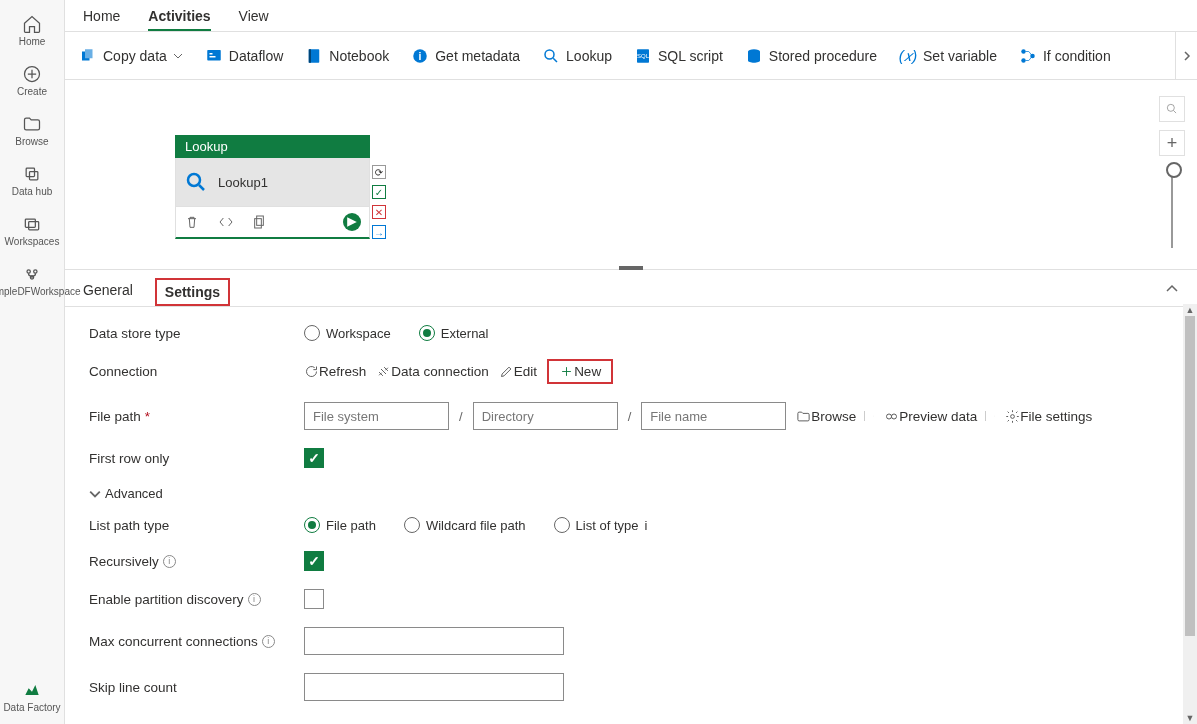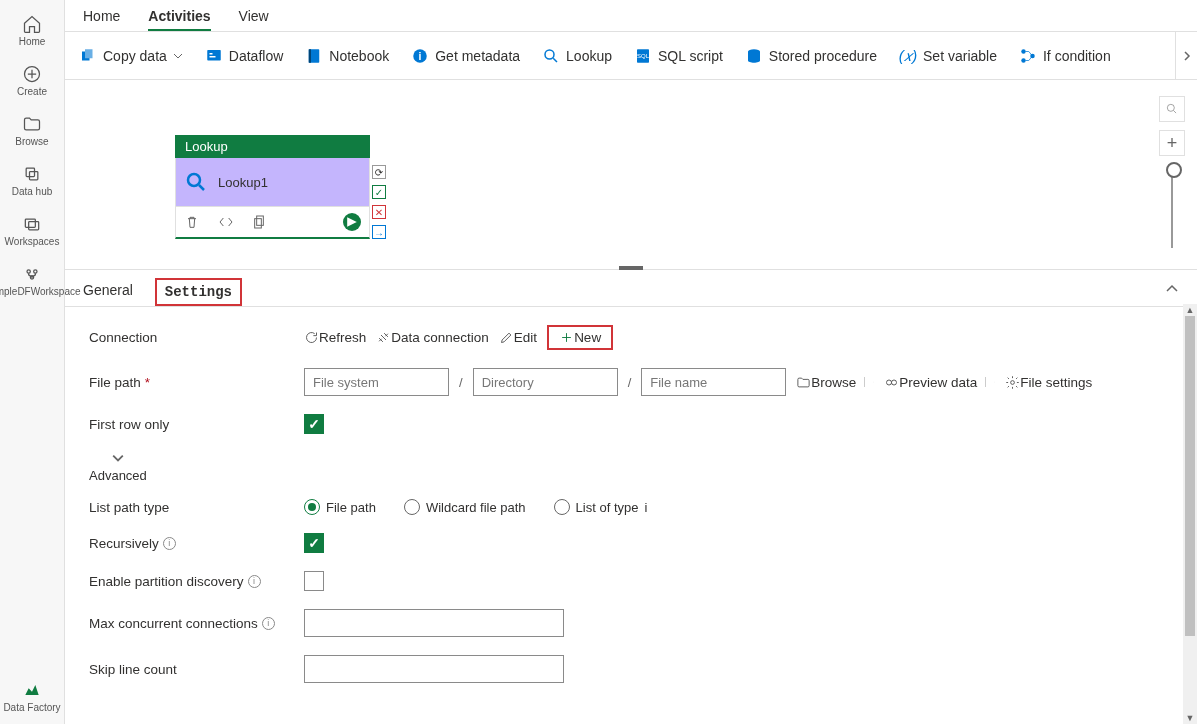--- a/index.html
+++ b/index.html
@@ -23,41 +23,41 @@
 
 .ribbon { display: flex; align-items: center; gap: 22px; padding: 8px 14px; border-bottom: 1px solid #e0e0e0; height: 48px; overflow: hidden; position: relative; }
 .ribbon-item { display: flex; align-items: center; gap: 6px; cursor: pointer; font-size: 14px; color: #323130; white-space: nowrap; }
 .ribbon-item .icn { width: 18px; height: 18px; display: inline-flex; align-items: center; justify-content: center; }
 .ribbon-arrow { position: absolute; right: 0; top:0; bottom:0; width: 22px; display:flex; align-items:center; justify-content:center; background:#fff; border-left:1px solid #e0e0e0; cursor:pointer; }
 
 
 .canvas { position: relative; height: 190px; border-bottom: 1px solid #e0e0e0; background: #fff; }
 .activity-card { position: absolute; left: 110px; top: 55px; width: 195px; }
 .activity-header { background: #107c41; color: #fff; font-size: 13px; padding: 4px 10px; }
-.activity-body { background: #c4b5fd; border: 1px solid #e0e0e0; border-top: none; padding: 12px 8px; display:flex; align-items:center; gap:10px; }
+.activity-body { background: #e5e5e5; border: 1px solid #e0e0e0; border-top: none; padding: 12px 8px; display:flex; align-items:center; gap:10px; }
 .activity-body .search-icn { width: 24px; height: 24px; }
 .activity-foot { border: 1px solid #e0e0e0; border-top:none; padding: 6px 8px; display:flex; gap:18px; align-items:center; background:#fff; border-bottom:2px solid #107c41;}
 .activity-foot svg { width:16px; height:16px; stroke:#666; fill:none; stroke-width:1.5; }
 .activity-side { position:absolute; right:-16px; top:30px; display:flex; flex-direction:column; gap:6px; }
 .activity-side .sbox { width:14px; height:14px; border:1px solid #999; background:#fff; display:flex; align-items:center; justify-content:center; font-size:10px; }
 .activity-side .green-check { color:#107c41; border-color:#107c41; }
 .activity-side .red-x { color:#d13438; border-color:#d13438; }
 .activity-side .blue-arrow { color:#0078d4; border-color:#0078d4; }
 
 .canvas-controls { position:absolute; right:12px; top:16px; display:flex; flex-direction:column; gap:8px; align-items:center; }
 .canvas-controls .cbtn { width:26px; height:26px; border:1px solid #e0e0e0; display:flex; align-items:center; justify-content:center; background:#fff; cursor:pointer; }
 .canvas-controls .slider { width:2px; height:80px; background:#999; position:relative; margin-top:4px; }
 .canvas-controls .slider::before { content:""; position:absolute; top:-6px; left:-5px; width:12px; height:12px; border-radius:50%; border:2px solid #666; background:#fff; }
 
 .canvas-handle { position:absolute; left:50%; bottom:-1px; width:24px; height:4px; background:#666; transform:translateX(-50%); }
 
 
 .detail-tabs { display:flex; gap:22px; padding: 12px 18px 0; border-bottom:1px solid #e0e0e0; position:relative; }
 .detail-tab { font-size:14px; cursor:pointer; padding-bottom:8px; }
-.detail-tab.active { font-weight:600; border-bottom:2px solid #107c41;font-family:Liberation Mono, monospace; }
+.detail-tab.active { font-weight:600; border-bottom:2px solid #107c41; }
 .detail-tab.highlighted { border:2px solid #d13438; padding:4px 8px 4px; margin-top:-4px; }
 .collapse-chev { position:absolute; right:18px; top:12px; cursor:pointer; }
 
 
 .panel { padding: 18px 24px 40px; overflow-y:auto; flex:1; }
 .row { display:flex; align-items:center; margin-bottom:18px; }
 .row .label { width: 215px; font-size:13.5px; color:#323130; display:flex; align-items:center; gap:4px; }
 .row .label .req { color:#b10e1c; }
 .row .label .info { width:13px; height:13px; border:1px solid #888; border-radius:50%; display:inline-flex; align-items:center; justify-content:center; font-size:9px; color:#888; }
 .row .ctrl { flex:1; display:flex; align-items:center; gap:10px; flex-wrap:wrap; }
@@ -73,21 +73,21 @@
 .text-input::placeholder { color:#777; }
 
 .action-link { display:inline-flex; align-items:center; cursor:pointer; font-size:13.5px; }
 .action-link.highlighted { border:2px solid #d13438; padding:3px 10px; }
 .action-link svg { width:15px; height:15px; stroke:#555; fill:none; stroke-width:1.5; }
 
 .checkbox { width:20px; height:20px; border:1px solid #8a8a8a; display:inline-flex; align-items:center; justify-content:center; cursor:pointer; }
 .checkbox.checked { background:#107c41; border-color:#107c41; }
 .checkbox.checked::after { content:"✓"; color:#fff; font-size:14px; font-weight:bold; }
 
-.expander { display:inline-flex; align-items:center; gap:4px; cursor:pointer; margin-bottom:16px;flex-direction:column; }
+.expander { display:inline-flex; align-items:center; gap:4px; cursor:pointer; margin-bottom:16px; }
 .expander svg { width:12px; height:12px; }
 
 .path-sep { color:#666; }
 
 .scrollbar-v { position:absolute; right:0; top:304px; bottom:0; width:14px; background:#f0f0f0; }
 .sb-thumb { position:absolute; left:2px; right:2px; top:12px; height:320px; background:#c0c0c0; }
 .sb-up, .sb-down { position:absolute; left:0; right:0; height:12px; display:flex; align-items:center; justify-content:center; font-size:9px; color:#666; }
 .sb-up{top:0;} .sb-down{bottom:0;}
 </style>
 </head>
@@ -295,20 +295,33 @@
     <div class="detail-tab active highlighted">Settings</div>
     <div class="collapse-chev">
       <svg width="14" height="14" viewBox="0 0 14 14">
           <path d="M2 9l5-5 5 5" fill="none" stroke="#666" stroke-width="1.5"></path>
         </svg>
     </div>
   </div>
 
   <div class="panel">
 
+    <div class="row">
+      <div class="label">Data store type</div>
+      <div class="ctrl">
+        <span class="radio">
+            <span class="dot"></span>
+            <span>Workspace</span>
+          </span>
+        <span class="radio checked">
+            <span class="dot"></span>
+            <span>External</span>
+          </span>
+      </div>
+    </div>
 
     <div class="row">
       <div class="label">Connection</div>
       <div class="ctrl">
         <span class="action-link">
             <svg viewBox="0 0 24 24">
               <path d="M20 12a8 8 0 1 1-3-6.2M20 4v5h-5"></path>
             </svg>
             <span>Refresh</span>
           </span>

